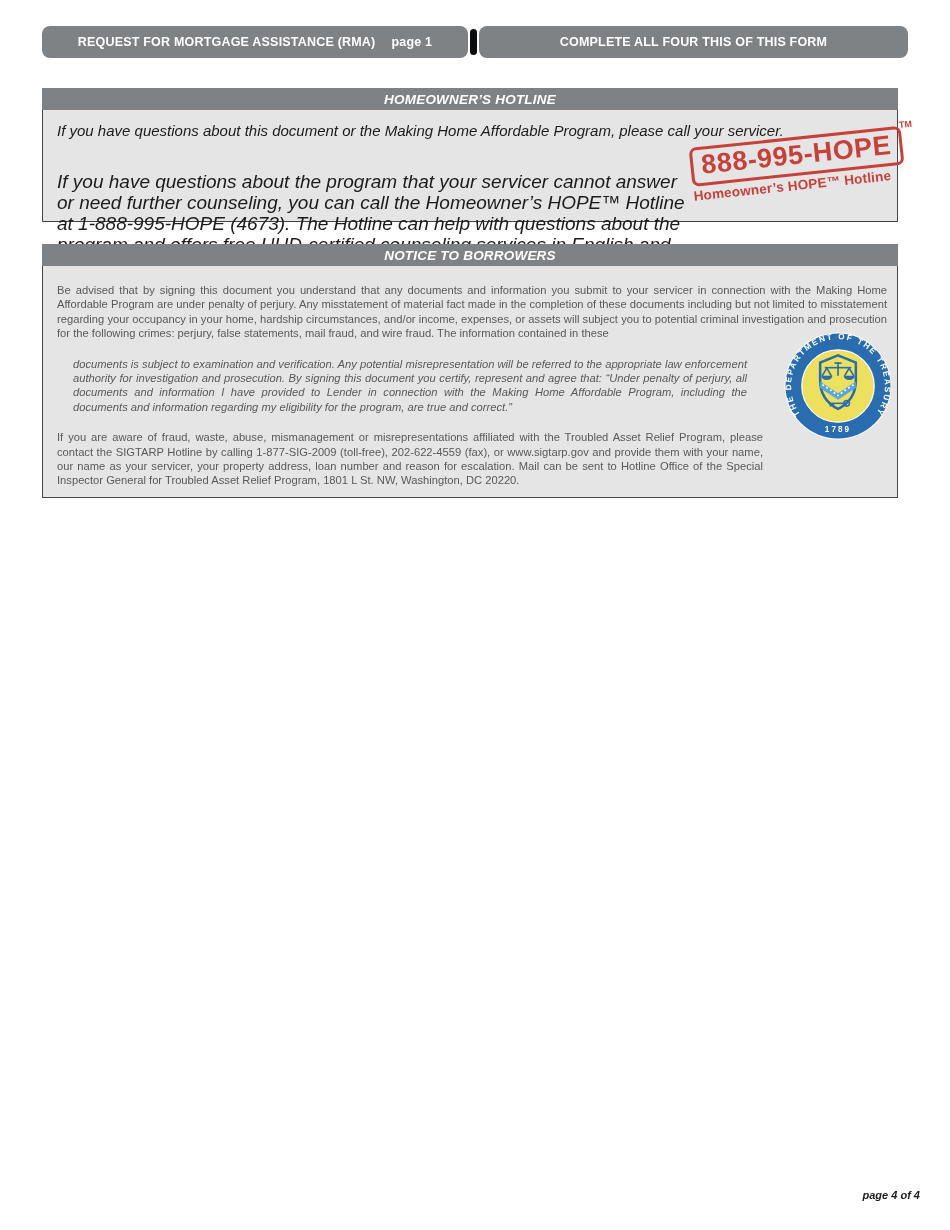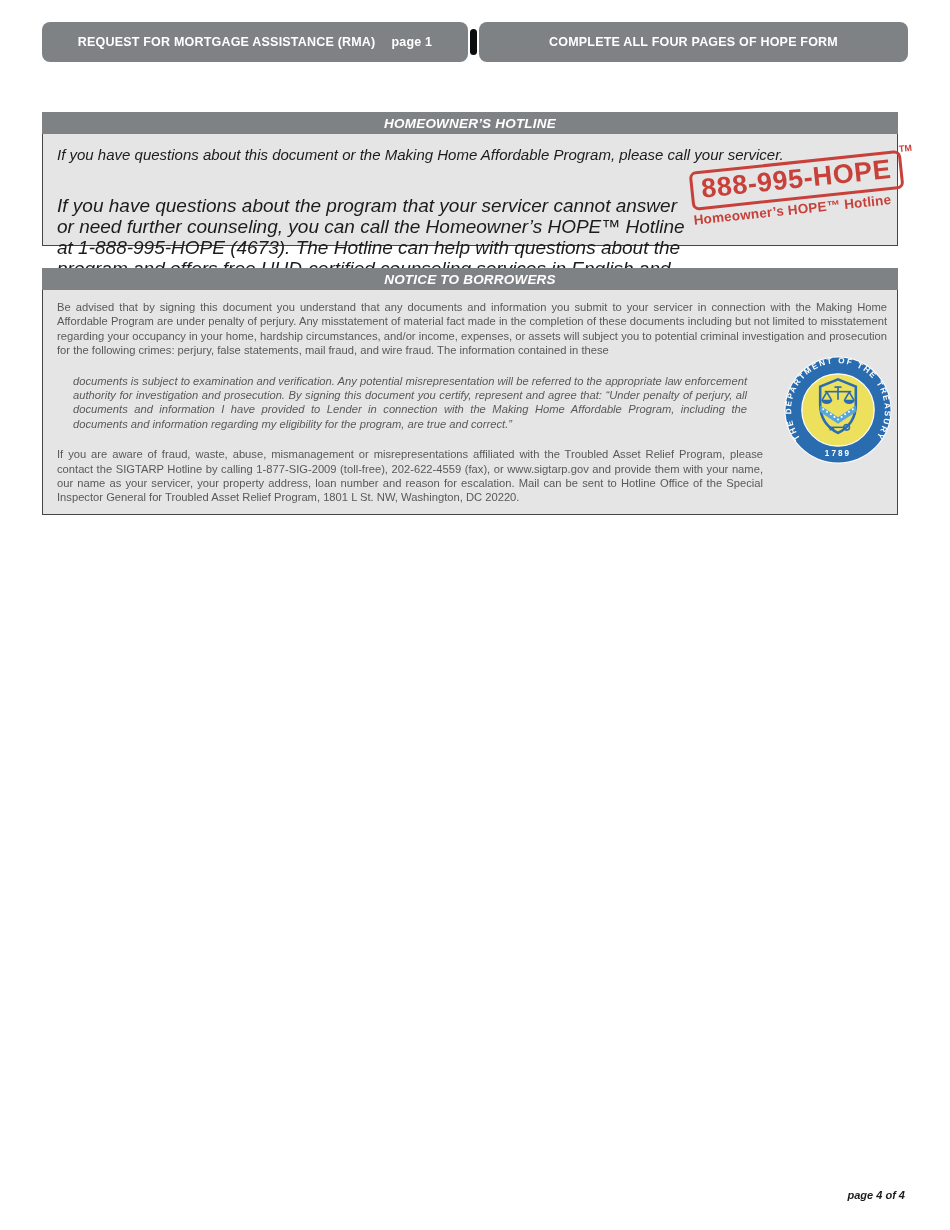--- a/index.html
+++ b/index.html
@@ -6,34 +6,34 @@
   html,body { background:#ffffff; }
   .page {
     position:relative; width:950px; height:1230px;
     background:#ffffff; overflow:hidden;
     font-family:"Liberation Sans", sans-serif;
   }
 
   
   .topbar { position:absolute; left:42px; top:31px; width:866px; height:22px;
             display:flex; align-items:center; }
-  .bar { height:40px; background:#7f8285; color:#ffffff; display:flex;
+  .bar { height:32px; background:#7f8285; color:#ffffff; display:flex;
          align-items:center; justify-content:center; font-weight:bold;
          font-size:12.5px; letter-spacing:.2px; }
   .bar-left  { width:426px; border-radius:8px; }
   .bar-right { flex:1; border-radius:8px; }
   .bar-left .pg { margin-left:16px; }
   .bar-divider { width:7px; height:26px; background:#0c0c0c; border-radius:4px;
                  margin:0 2px; flex:none; }
 
   
   .section { position:absolute; left:42px; width:856px; }
   .section-header { height:22px; background:#7f8285; color:#ffffff;
     display:flex; align-items:center; justify-content:center;
-    font-weight:bold; font-style:italic; font-size:13.5px; letter-spacing:.2px;margin-top:24px; }
+    font-weight:bold; font-style:italic; font-size:13.5px; letter-spacing:.2px; }
   .section-body { background:#e5e5e5; border:1.5px solid #454545; border-top:none;
                   position:relative; }
 
   
   .hotline { top:88px; }
   .hotline-body { height:112px; padding:9px 12px 8px 14px; }
   .hotline-body p { font-style:italic; color:#1c1c1c; }
   .hl-p1 { font-size:15px; line-height:20px; margin:2px 0 7px; }
   .hl-p2 { font-size:19px; line-height:21px; width:642px;margin-top:30px; }
 
@@ -42,47 +42,47 @@
   .stamp-box { display:inline-block; position:relative;
                border:3px solid #c8403a; border-radius:7px; padding:0 8px 2px; }
   .stamp-number { font-size:27px; font-weight:bold; letter-spacing:.5px;
                   white-space:nowrap; }
   .stamp-tm { position:absolute; right:-15px; top:-9px; font-size:9px; font-weight:bold; }
   .stamp-caption { font-size:13.5px; font-weight:bold; margin-top:2px;
                    letter-spacing:.2px; white-space:nowrap; }
 
   
   .notice { top:244px; }
-  .notice-body { padding:10px 10px 9px 14px; color:#58595b; font-size:11.2px; }
+  .notice-body { padding:17px 10px 9px 14px; color:#58595b; font-size:11.2px; }
   .notice-body p { text-align:justify; line-height:14.4px; }
   .nt-p1a { margin:0; }
   .nt-p1b { margin:16px; padding-right:124px;font-style:italic; }
   .nt-p2  { margin:10px 0 0; padding-right:124px; }
   .nt-p2::after, .nt-p1b::after { content:""; display:inline-block; width:0; }
 
   .seal { position:absolute; right:5px; top:66px; width:108px; height:108px; }
   .seal svg { width:100%; height:100%; display:block; }
 
   
-  .footer { position:absolute; right:45px; top:1189px; font-size:11px;
+  .footer { position:absolute; right:30px; top:1189px; font-size:11px;
             font-weight:bold; font-style:italic; color:#1c1c1c; }
 </style>
 </head>
 <body>
 
 <div class="page">
 
   <div class="topbar">
     <div class="bar bar-left">
       <span>REQUEST FOR MORTGAGE ASSISTANCE (RMA)</span>
       <span class="pg">page 1</span>
     </div>
     <div class="bar-divider"></div>
     <div class="bar bar-right">
-      <span>COMPLETE ALL FOUR PAGES OF HOPE FORM</span>
+      <span>COMPLETE ALL FOUR THIS OF THIS FORM</span>
     </div>
   </div>
 
   <section class="section hotline">
     <div class="section-header">
       <span>HOMEOWNER’S HOTLINE</span>
     </div>
     <div class="section-body hotline-body">
       <p class="hl-p1">If you have questions about this document or the Making Home Affordable Program, please call your servicer.</p>
       <p class="hl-p2">If you have questions about the program that your servicer cannot answer or need further counseling, you can call the Homeowner’s HOPE™ Hotline at 1-888-995-HOPE (4673). The Hotline can help with questions about the program and offers free HUD-certified counseling services in English and Spanish.</p>

